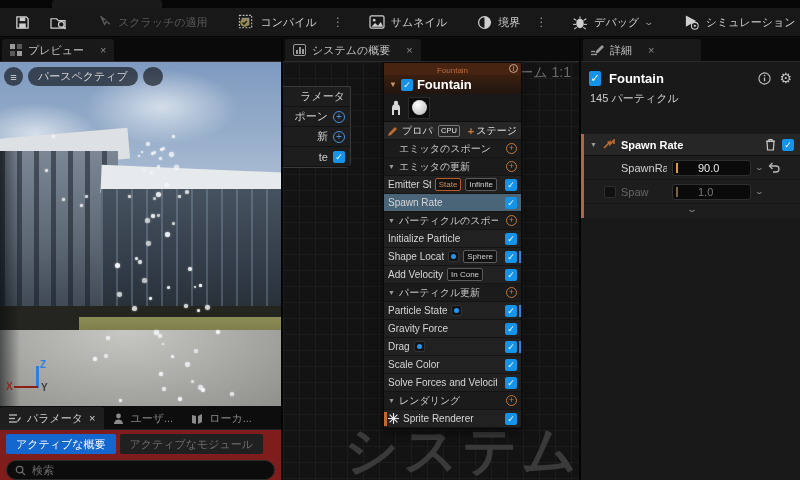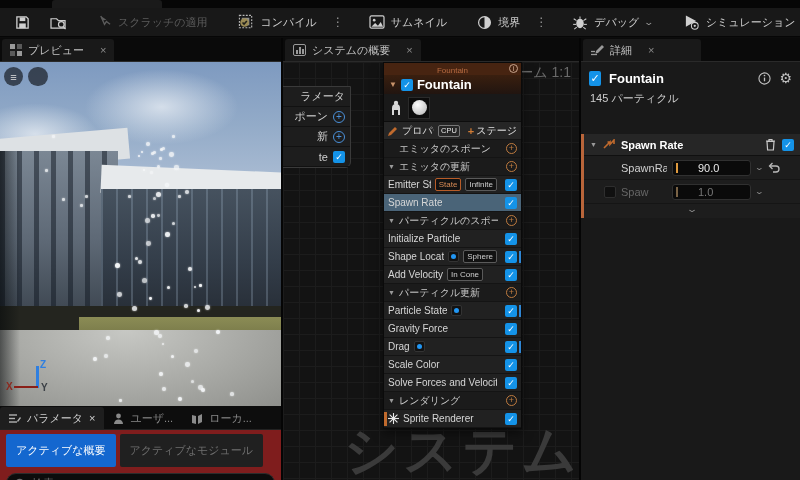--- a/index.html
+++ b/index.html
@@ -56,21 +56,21 @@
   #axis-gizmo .zl { position:absolute; left:30px; bottom:26px; color:#2f7fe0; font-size:10px; font-weight:bold; }
   #axis-gizmo .yl { position:absolute; left:31px; bottom:3px; color:#3a3f45; font-size:10px; font-weight:bold; }
   #axis-gizmo .xlab { position:absolute; left:-4px; bottom:4px; color:#8a2a20; font-size:10px; font-weight:bold; }
 
   
   #params-panel { position:absolute; left:0; top:368px; width:281px; height:74px; background:#7f1d1d; }
   #params-tabs { display:flex; align-items:flex-end; height:24px; background:#0d0d0d; border-bottom:1px solid #222; }
   .ptab { height:22px; display:flex; align-items:center; gap:6px; padding:0 9px; color:#888; }
   .ptab.active { background:#1e1e1e; color:#d0d0d0; border-radius:3px 3px 0 0; }
   .filter-row { display:flex; gap:4px; padding:4px 6px; }
-  .fbtn { height:33px; display:flex; align-items:center; padding:0 10px; border-radius:2px; }
+  .fbtn { height:20px; display:flex; align-items:center; padding:0 10px; border-radius:2px; }
   .fbtn.blue { background:#1467cf; color:#fff; }
   .fbtn.dark { background:#202020; color:#6f6f6f; }
   .searchbar { margin:2px 6px; height:20px; background:#0c0c0c; border:1px solid #2c2c2c; border-radius:10px;
     display:flex; align-items:center; gap:6px; padding:0 8px; color:#6e6e6e; }
 
   
   #mid-panel { left:283px; top:38px; width:298px; height:442px; background:#131313; border-right:2px solid #050505; }
   #graph { position:absolute; left:0; top:24px; width:296px; height:418px; overflow:hidden;
     background-color:#131313;
     background-image:
@@ -341,20 +341,23 @@
         <div class="particle" style="left: 172px; top: 73px; width: 2.5px; height: 2.5px; opacity: 0.8;"></div>
         <div class="particle" style="left: 45px; top: 107px; width: 2.5px; height: 2.5px; opacity: 0.8;"></div>
         <div class="particle" style="left: 62px; top: 136px; width: 2.5px; height: 2.5px; opacity: 0.8;"></div>
         <div class="particle" style="left: 52px; top: 73px; width: 2.5px; height: 2.5px; opacity: 0.8;"></div>
         <div class="particle" style="left: 80px; top: 142px; width: 2.5px; height: 2.5px; opacity: 0.8;"></div>
       </div>
     <div class="vp-pills">
       <div class="pill round">
           <span>≡</span>
         </div>
+      <div class="pill">
+          <span>パースペクティブ</span>
+        </div>
       <div class="pill"></div>
 
     </div>
     <div id="axis-gizmo">
       <div class="z"></div>
       <div class="xl"></div>
       <div class="zl">Z</div>
       <div class="yl">Y</div>
       <div class="xlab">X</div>
     </div>

